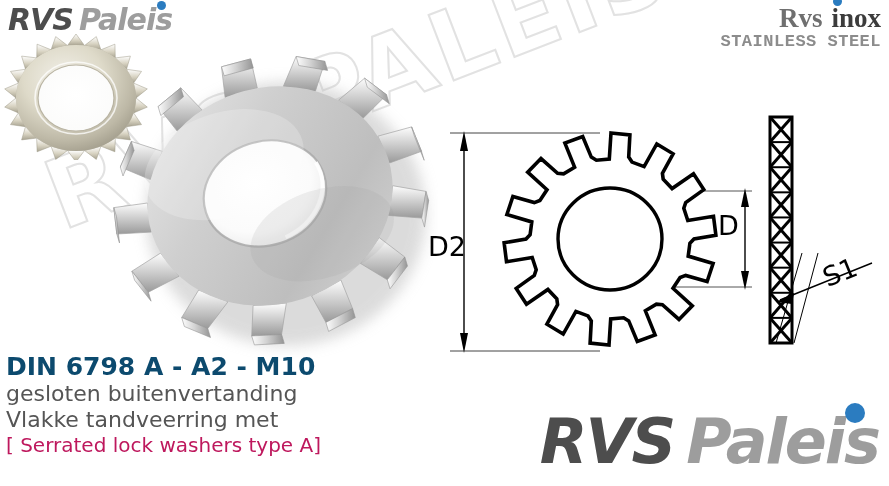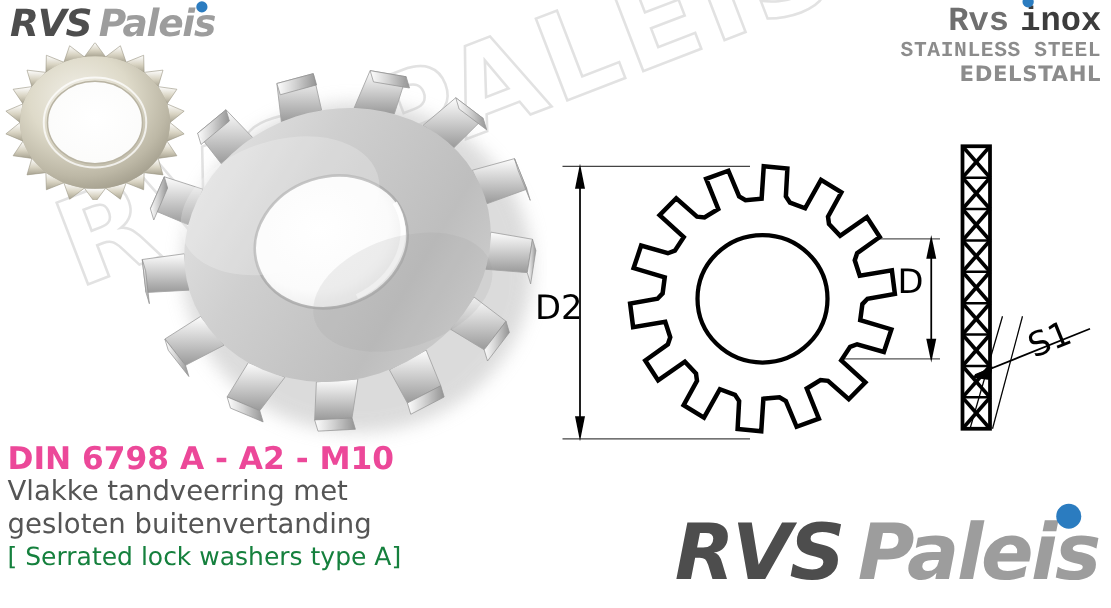--- a/index.html
+++ b/index.html
@@ -46,21 +46,21 @@
     color:#9d9d9d;letter-spacing:-1px;margin-left:6px;position:relative;
   }
   .logo-tl .dot{
     position:absolute;right:6px;top:-1px;
     width:9px;height:9px;border-radius:50%;background:#2b7cc0;
   }
 
   
   .logo-tr{position:absolute;right:8px;top:4px;z-index:6;text-align:right;}
   .logo-tr .line1{
-    font-family:Liberation Mono, monospace;
+    font-family:Liberation Serif, serif;
     font-weight:bold;font-size:27px;color:#6f6f6f;letter-spacing:0px;
     line-height:28px;white-space:nowrap;position:relative;display:inline-block;
   }
   .logo-tr .line1 .rvsword{color:#6f6f6f;}
   .logo-tr .line1 .inoxword{color:#3c3c3c;margin-left:9px;position:relative;}
   .logo-tr .line1 .bluedot{
     position:absolute;left:2px;top:-6px;width:9px;height:9px;border-radius:50%;background:#2b7cc0;
   }
   .logo-tr .line2{
     font-family:Liberation Mono, monospace;
@@ -87,31 +87,31 @@
     font-size:27px;color:#000;font-weight:normal;
   }
   #lbl-d2{left:-12px;top:136px;}
   #lbl-d{left:278px;top:115px;}
   #lbl-s1{left:384px;top:168px;transform:rotate(-22deg);transform-origin:0 50%;}
 
   
   .caption{position:absolute;left:6px;top:352px;z-index:6;}
   .caption .title{
     font-family:"DejaVu Sans", sans-serif;
-    font-weight:bold;font-size:25px;color:#ec4899;
+    font-weight:bold;font-size:25px;color:#0c4a6e;
     line-height:29px;white-space:nowrap;letter-spacing:0px;
   }
   .caption .desc{
     font-family:"DejaVu Sans", sans-serif;
     font-weight:normal;font-size:22px;color:#555555;
     line-height:26px;white-space:nowrap;
   }
   .caption .alt{
     font-family:"DejaVu Sans", sans-serif;
-    font-weight:normal;font-size:20px;color:#15803d;
+    font-weight:normal;font-size:20px;color:#be185d;
     line-height:25px;white-space:nowrap;
   }
 
   
   .logo-br{position:absolute;right:10px;bottom:8px;z-index:6;white-space:nowrap;}
   .logo-br .rvs{
     font-family:"DejaVu Sans", sans-serif;
     font-style:italic;font-weight:bold;font-size:62px;
     color:#4d4d4d;letter-spacing:-2px;
   }
@@ -331,27 +331,26 @@
     <span class="dimlabel" id="lbl-s1">S1</span>
   </div>
 
   <div class="logo-tl">
     <span class="rvs">RVS</span><span class="paleis"><span>Paleis</span><span class="dot"></span></span>
   </div>
 
   <div class="logo-tr">
     <div class="line1"><span class="rvsword">Rvs</span><span class="inoxword"><span class="bluedot"></span><span>inox</span></span></div>
     <div class="line2">STAINLESS STEEL</div>
-    <div class="line3">EDELSTAHL</div>
   </div>
 
   <div class="caption">
     <div class="title">DIN 6798 A - A2 - M10</div>
+    <div class="desc">gesloten buitenvertanding</div>
     <div class="desc">Vlakke tandveerring met</div>
-    <div class="desc">gesloten buitenvertanding</div>
     <div class="alt">[ Serrated lock washers type A]</div>
   </div>
 
   <div class="logo-br">
     <span class="rvs">RVS</span><span class="paleis"><span>Paleis</span><span class="dot"></span></span>
   </div>
 
 </div>
 
 </body></html>

